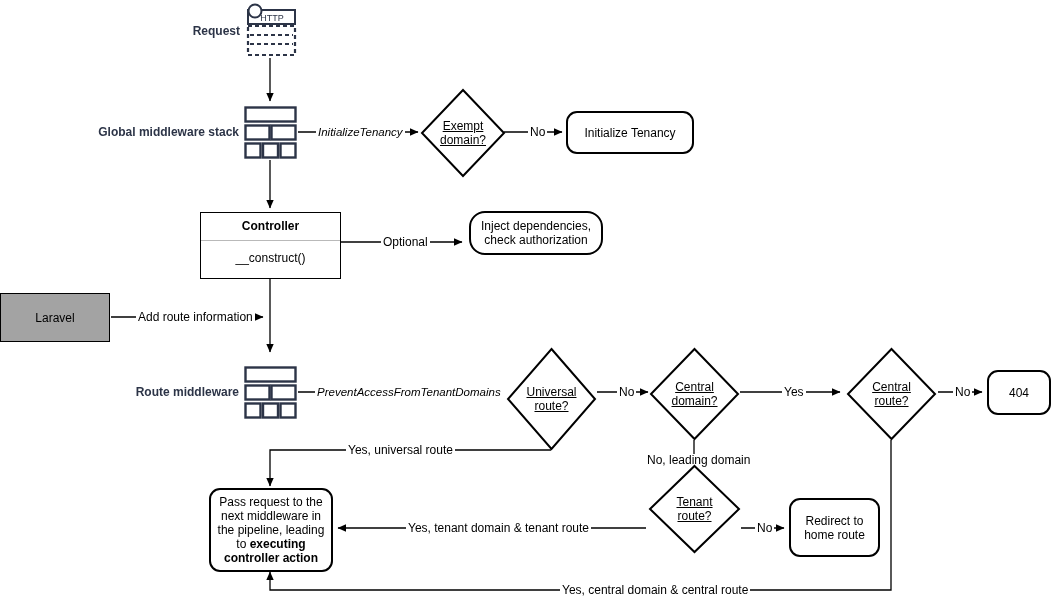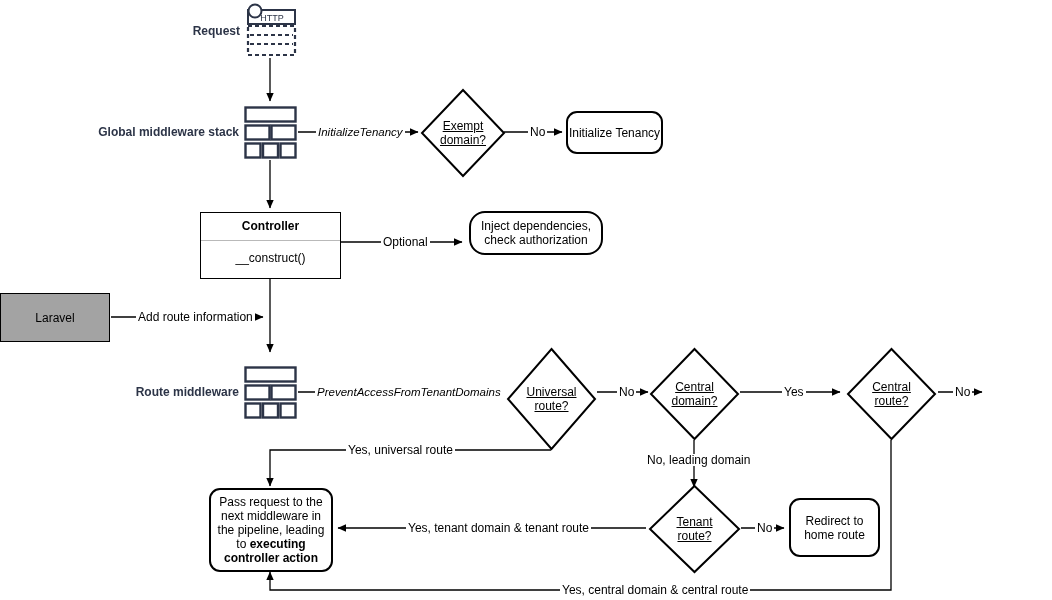--- a/index.html
+++ b/index.html
@@ -206,21 +206,21 @@
     </svg>
   </div>
 
   <div class="diamond-wrap" style="left:420px; top:88px; width:86px; height:90px;">
     <svg width="86" height="90" viewBox="0 0 86 90">
       <polygon points="43,2 84,45 43,88 2,45" fill="#fff" stroke="#000" stroke-width="2"></polygon>
     </svg>
     <div class="diamond-label">Exempt<br>domain?</div>
   </div>
 
-  <div class="node rounded" style="left:566px; top:111px; width:97px; height:43px;">
+  <div class="node rounded" style="left:566px; top:111px; width:128px; height:43px;">
     <span>Initialize Tenancy</span>
   </div>
 
   <div class="node umlbox" style="left:200px; top:212px; width:141px; height:67px;">
     <div class="uml-title">Controller</div>
     <div class="uml-body">__construct()</div>
   </div>
 
   <div class="node rounded" style="left:469px; top:211px; width:134px; height:44px;border-radius:16px;">
     <span>Inject dependencies,<br>check authorization</span>
@@ -244,22 +244,25 @@
     <div class="diamond-label">Central<br>domain?</div>
   </div>
 
   <div class="diamond-wrap" style="left:846px; top:347px; width:91px; height:94px;">
     <svg width="91" height="94" viewBox="0 0 91 94">
       <polygon points="45.5,2 89,47 45.5,92 2,47" fill="#fff" stroke="#000" stroke-width="2"></polygon>
     </svg>
     <div class="diamond-label">Central<br>route?</div>
   </div>
 
-
-  <div class="diamond-wrap" style="left:648px; top:484px; width:93px; height:90px;">
+  <div class="node rounded" style="left:987px; top:370px; width:64px; height:45px;">
+    <span>404</span>
+  </div>
+
+  <div class="diamond-wrap" style="left:648px; top:464px; width:93px; height:90px;">
     <svg width="93" height="90" viewBox="0 0 93 90">
       <polygon points="46.5,2 91,45 46.5,88 2,45" fill="#fff" stroke="#000" stroke-width="2"></polygon>
     </svg>
     <div class="diamond-label">Tenant<br>route?</div>
   </div>
 
   <div class="node rounded" style="left:789px; top:498px; width:91px; height:59px;">
     <span>Redirect to<br>home route</span>
   </div>
 

